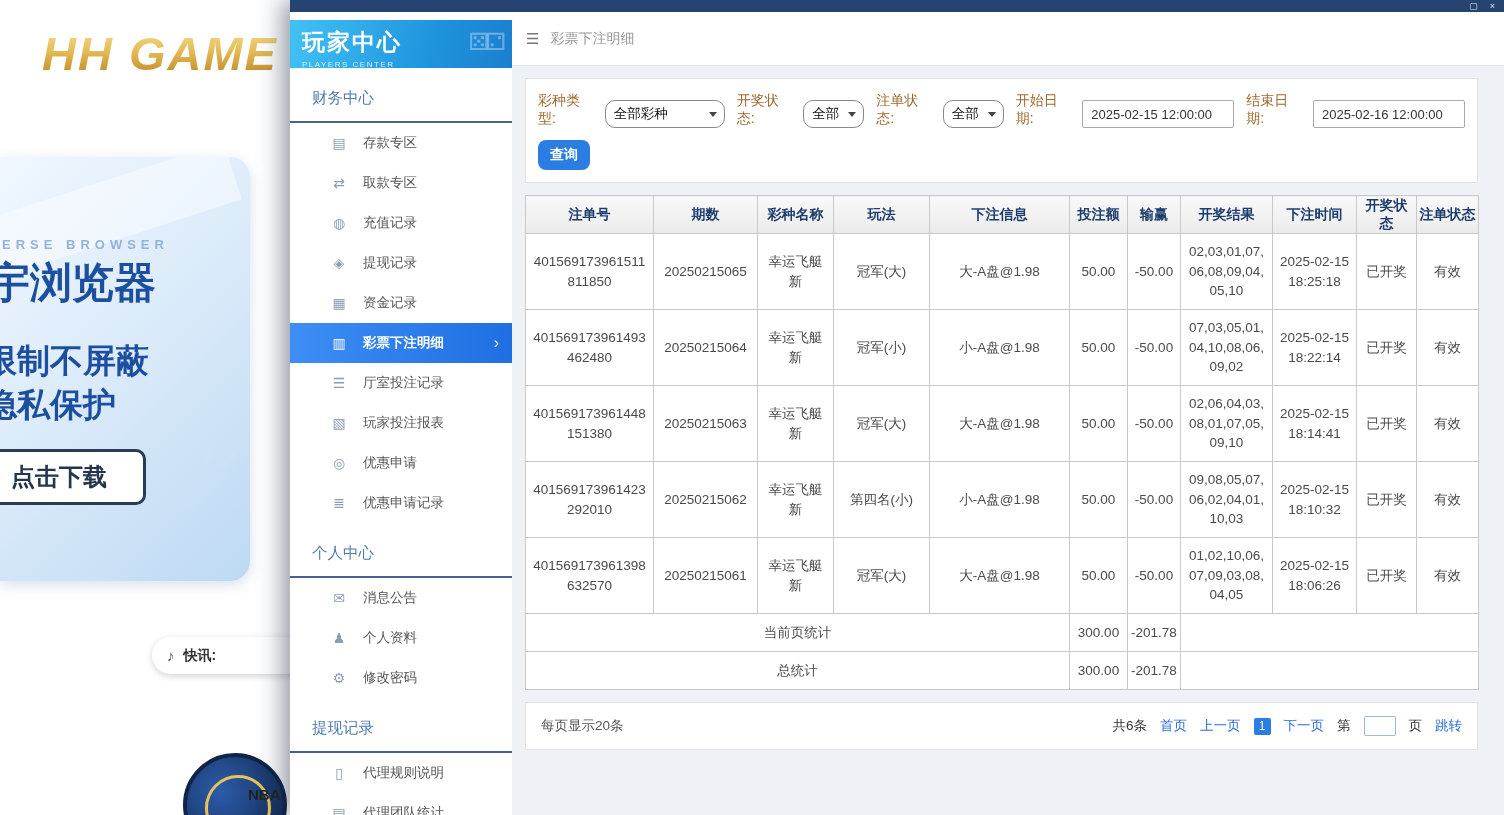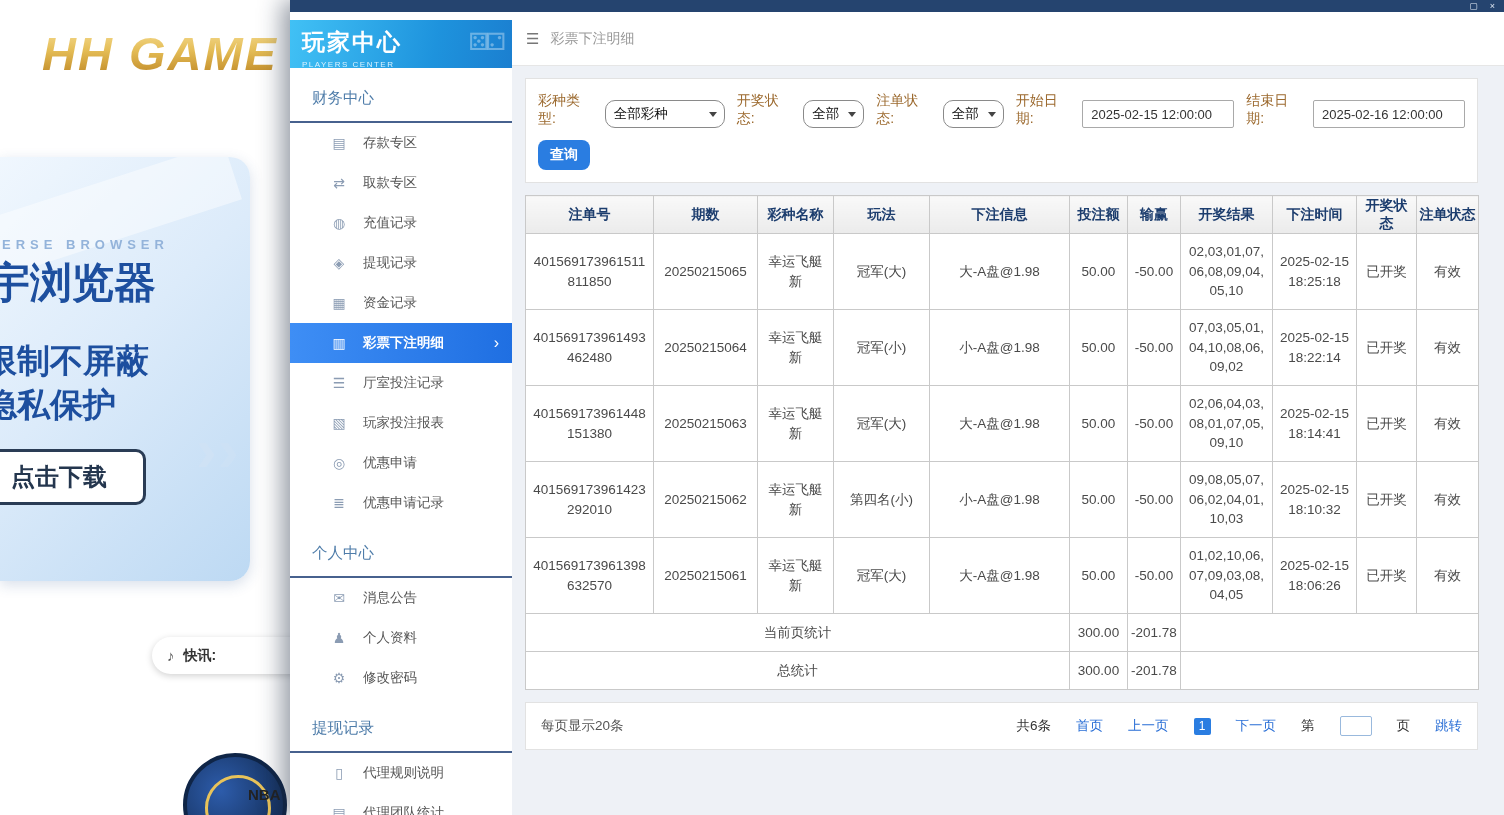--- a/index.html
+++ b/index.html
@@ -151,21 +151,21 @@
   .bet-table tbody tr.data-row { height: 76px; }
   .bet-table td:nth-child(1), .bet-table td:nth-child(8) { word-break: break-all; }
   .stat-row td { height: 38px; padding: 2px; }
 
   .pager-card {
     margin-top: 12px; background: #fff; border: 1px solid #e2e2e2; height: 48px;
     display: flex; align-items: center; justify-content: space-between; padding: 0 15px;
     font-size: 13.5px; color: #333;
   }
   .pager-left { color: #555; }
-  .pager-right { display: flex; align-items: center; gap: 25px; justify-content: center; }
+  .pager-right { display: flex; align-items: center; gap: 13px; justify-content: center; }
   .pg-link { color: #2a6fd6; cursor: pointer; }
   .pg-cur {
     width: 17px; height: 17px; background: #2a7de1; color: #fff; font-size: 12px;
     display: flex; align-items: center; justify-content: center; border-radius: 2px; cursor: pointer;
   }
   .pg-input {
     width: 32px; height: 20px; border: 1px solid #99b9dd; border-radius: 2px;
     font-family: "Liberation Sans", "DejaVu Sans", sans-serif;
   }
 </style>

